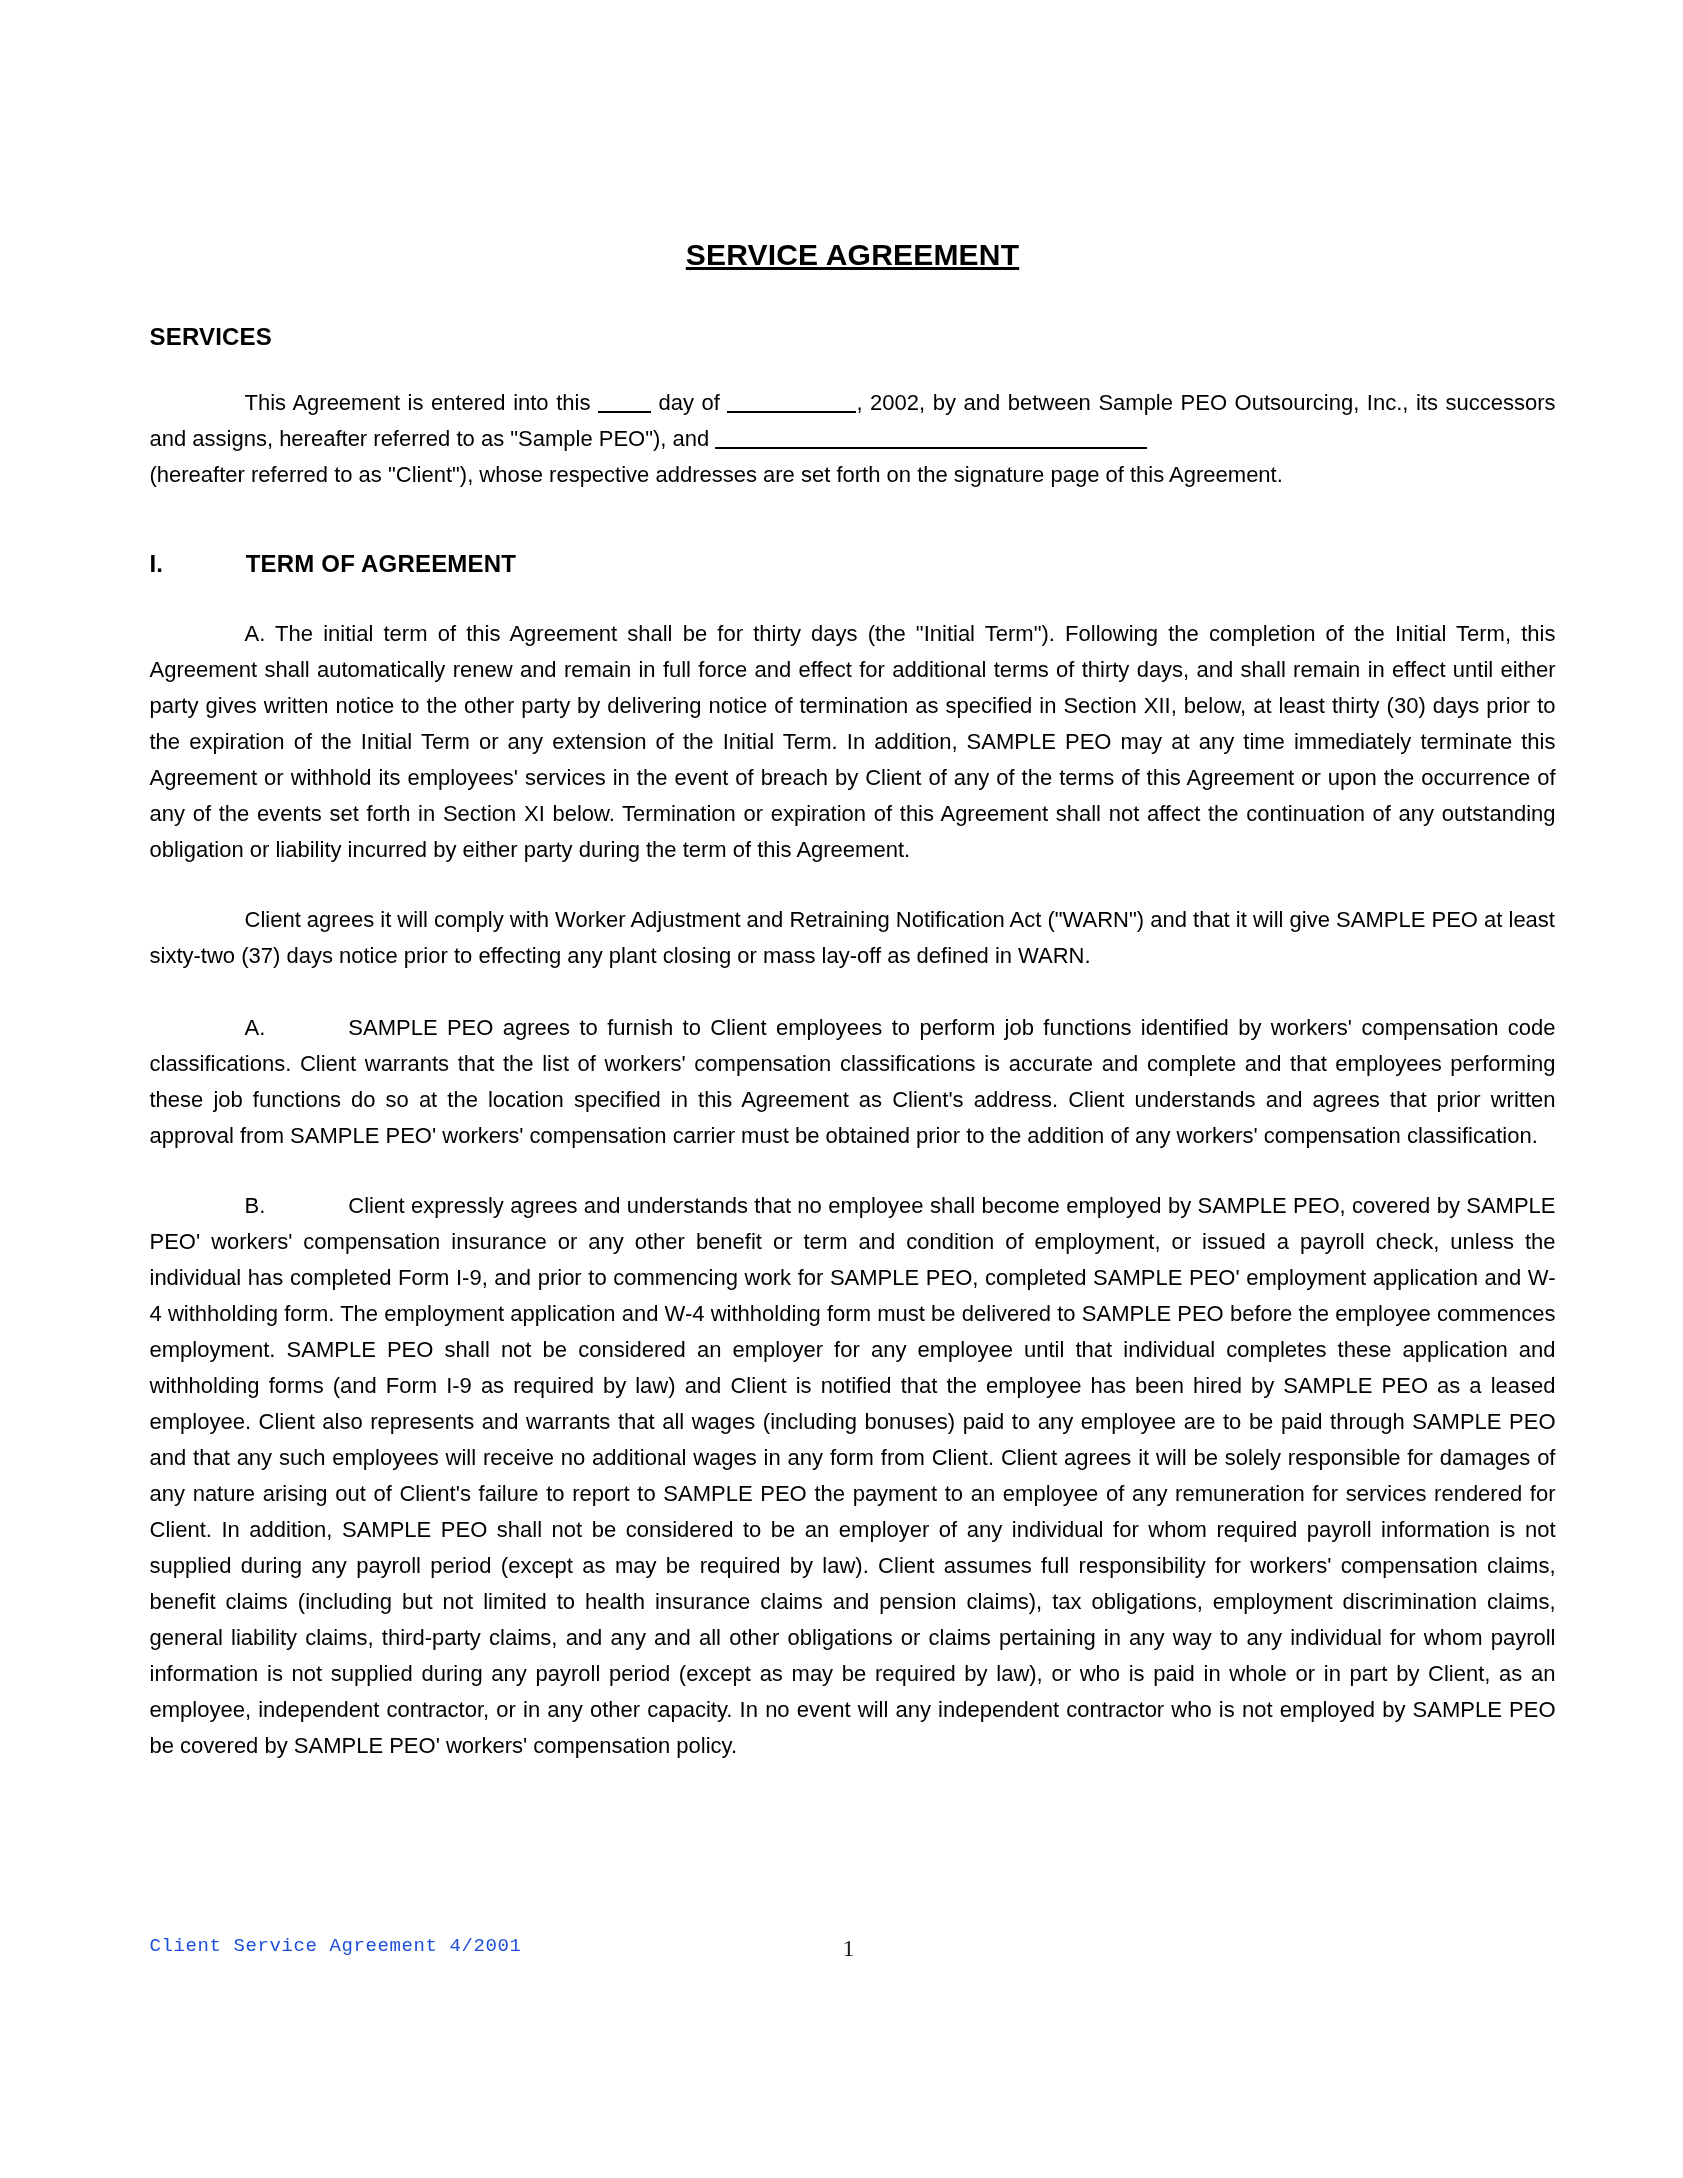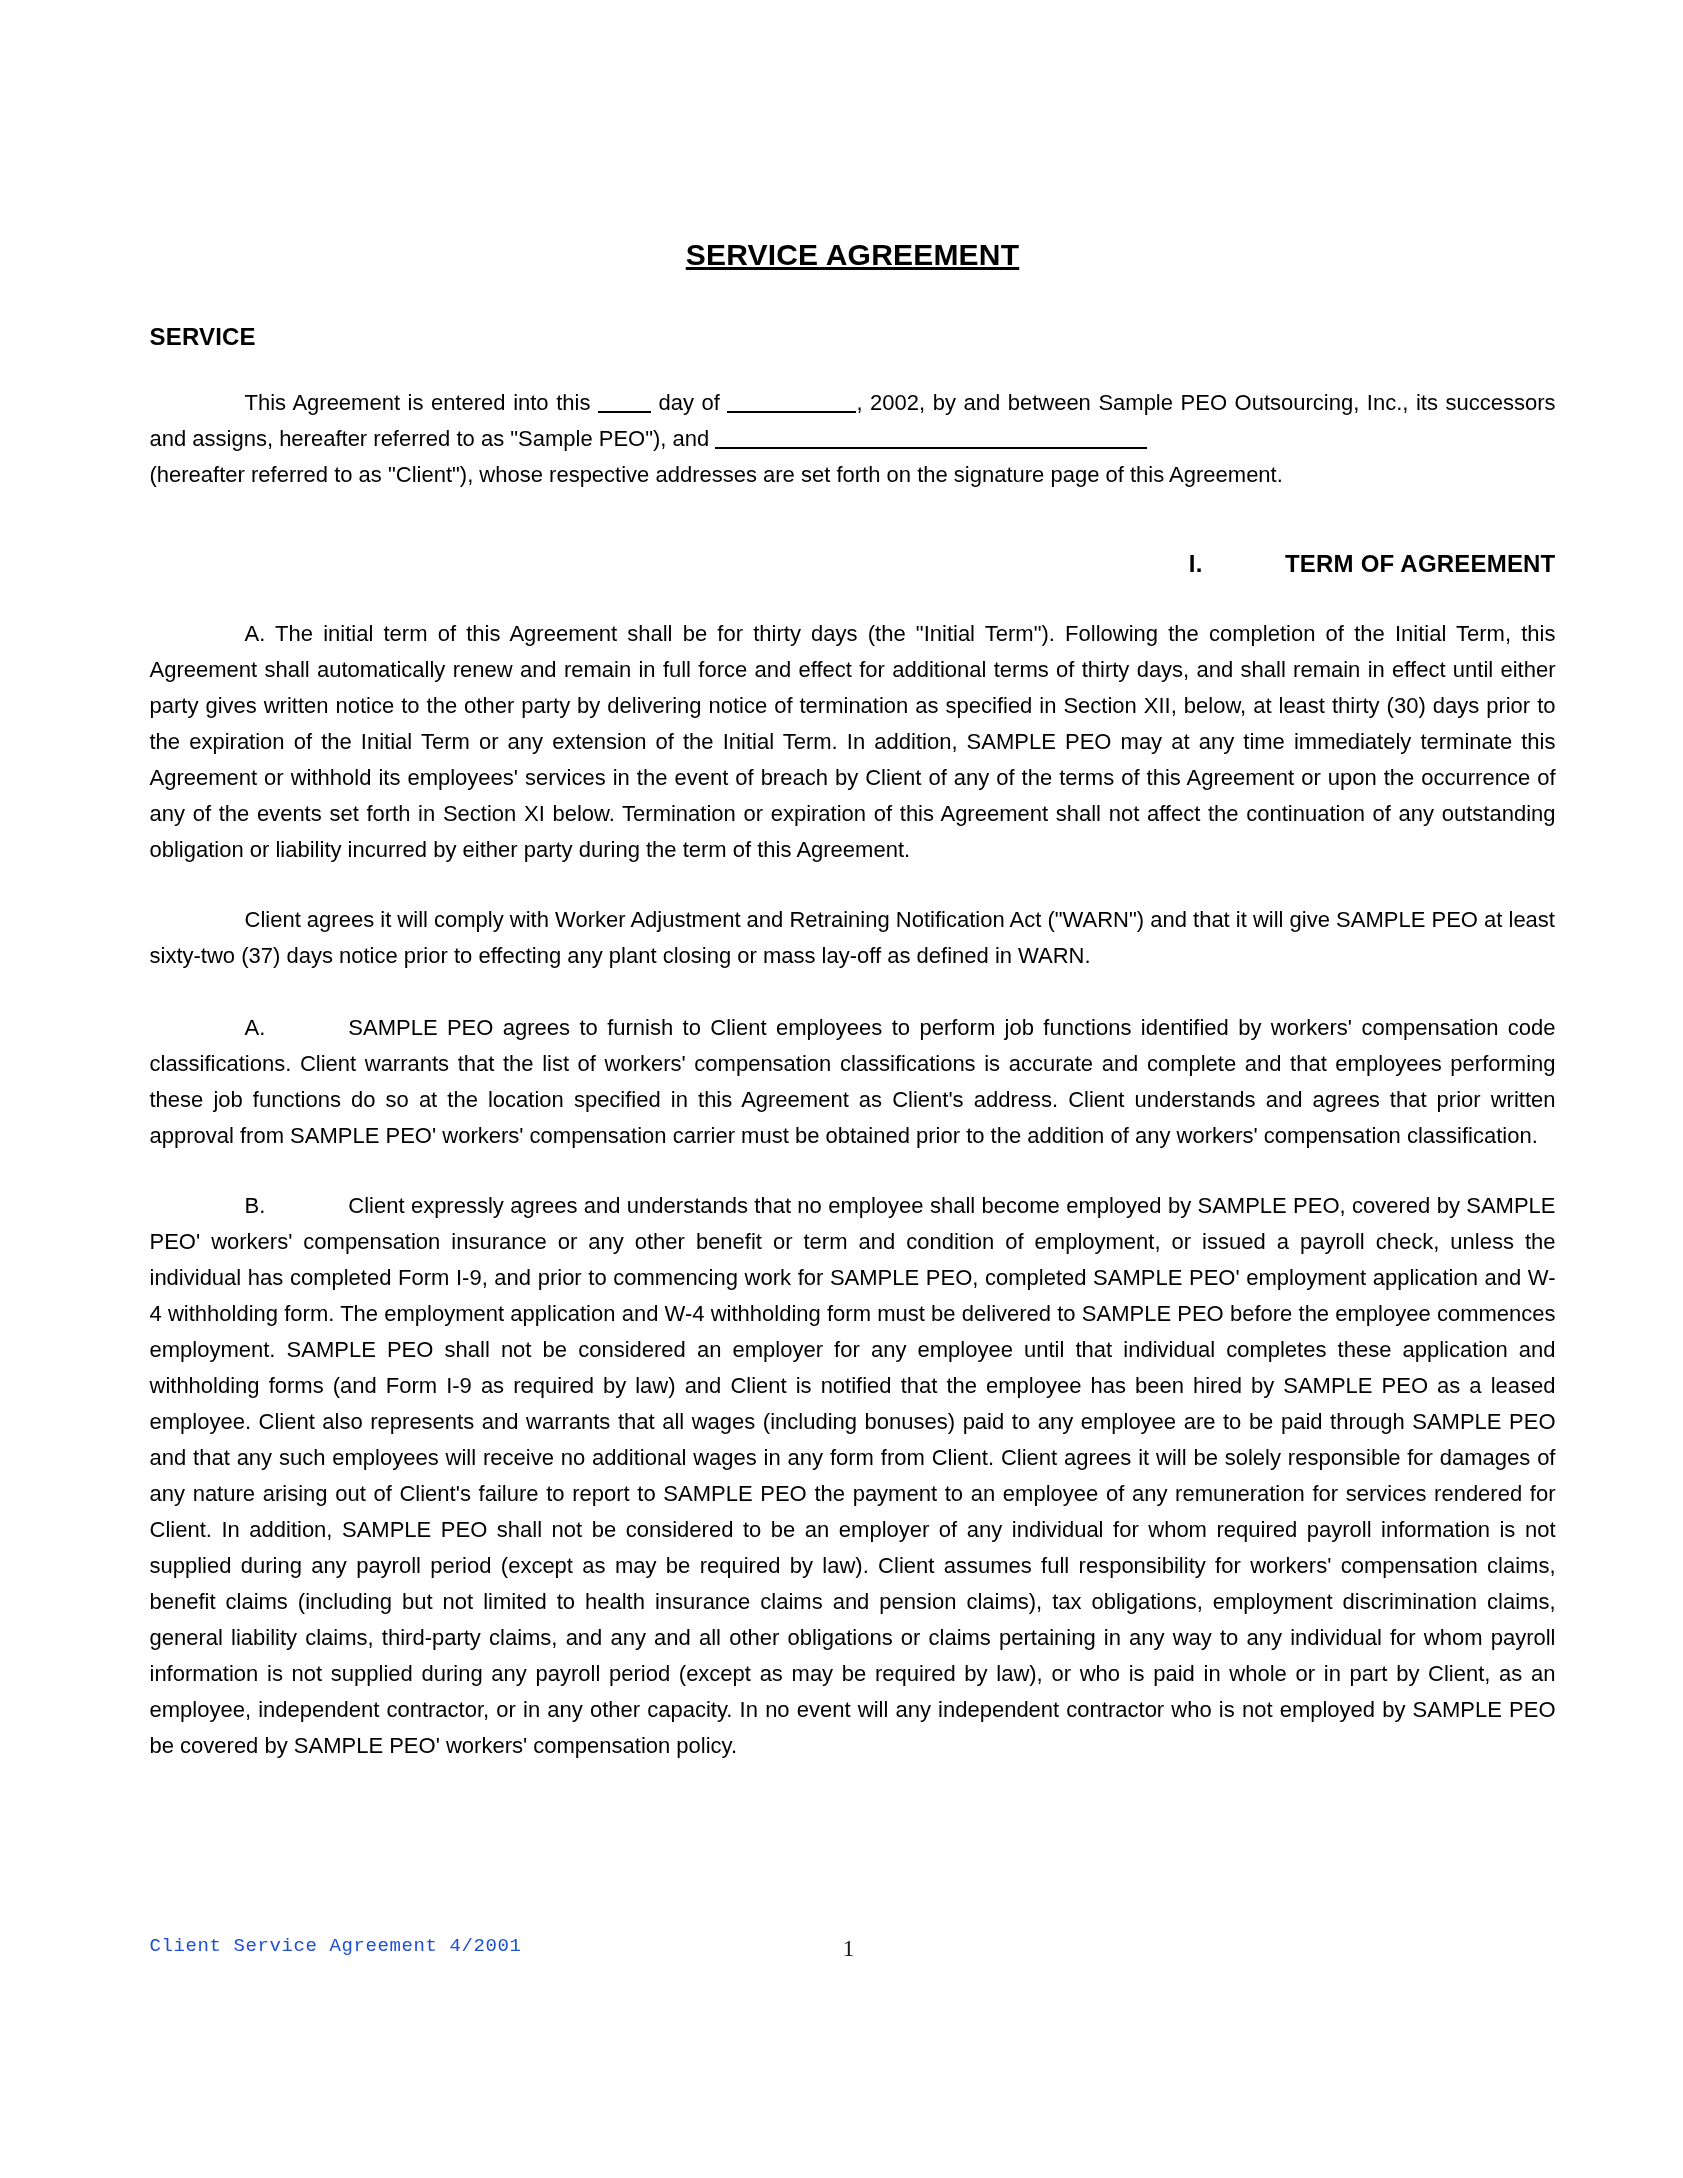--- a/index.html
+++ b/index.html
@@ -41,21 +41,21 @@
     padding-top: 51px;
     letter-spacing: 0.2px;
   }
   .section-heading {
     font-size: 24px;
     font-weight: bold;
     margin: 0;
     letter-spacing: 0.2px;
     white-space: pre;
   }
-  .sec-gap-1 { padding-top: 57px; text-align: right; }
+  .sec-gap-1 { padding-top: 57px; }
   .sec-gap-2 { padding-top: 50px; }
 
   p.body {
     font-size: 22px;
     line-height: 36px;
     margin: 0;
     text-align: justify;
     text-justify: inter-word;
   }
   p.body.noindent-block {
@@ -117,21 +117,21 @@
 </style>
 </head>
 <body>
 
 <div class="page">
 
   <div class="content">
 
     <div class="doc-title">SERVICE AGREEMENT</div>
 
-    <div class="h-parties">SERVICE</div>
+    <div class="h-parties">SERVICES</div>
 
     <p class="body pgap-parties"><span class="indent"></span><span>This Agreement is entered into this </span><span class="blank-sm"></span><span> day of </span><span class="blank-md"></span><span>, 2002, by and between Sample PEO Outsourcing, Inc., its successors and assigns, hereafter referred to as "Sample PEO"), and </span><span class="blank-lg"></span></p>
 
     <p class="body noindent-block">(hereafter referred to as "Client"), whose respective addresses are set forth on the signature page of this Agreement.</p>
 
     <div class="section-heading sec-gap-1">I.&nbsp;&nbsp;&nbsp;&nbsp;&nbsp;&nbsp;&nbsp;&nbsp;&nbsp;&nbsp;&nbsp;&nbsp;TERM OF AGREEMENT</div>
 
     <p class="body pgap-a"><span class="indent"></span><span>A. The initial term of this Agreement shall be for thirty days (the "Initial Term"). Following the completion of the Initial Term, this Agreement shall automatically renew and remain in full force and effect for additional terms of thirty days, and shall remain in effect until either party gives written notice to the other party by delivering notice of termination as specified in Section XII, below, at least thirty (30) days prior to the expiration of the Initial Term or any extension of the Initial Term. In addition, SAMPLE PEO may at any time immediately terminate this Agreement or withhold its employees' services in the event of breach by Client of any of the terms of this Agreement or upon the occurrence of any of the events set forth in Section XI below. Termination or expiration of this Agreement shall not affect the continuation of any outstanding obligation or liability incurred by either party during the term of this Agreement.</span></p>
 
     <p class="body noindent-block pgap-warn"><span class="indent"></span><span>Client agrees it will comply with Worker Adjustment and Retraining Notification Act ("WARN") and that it will give SAMPLE PEO at least sixty-two (37) days notice prior to effecting any plant closing or mass lay-off as defined in WARN.</span></p>

